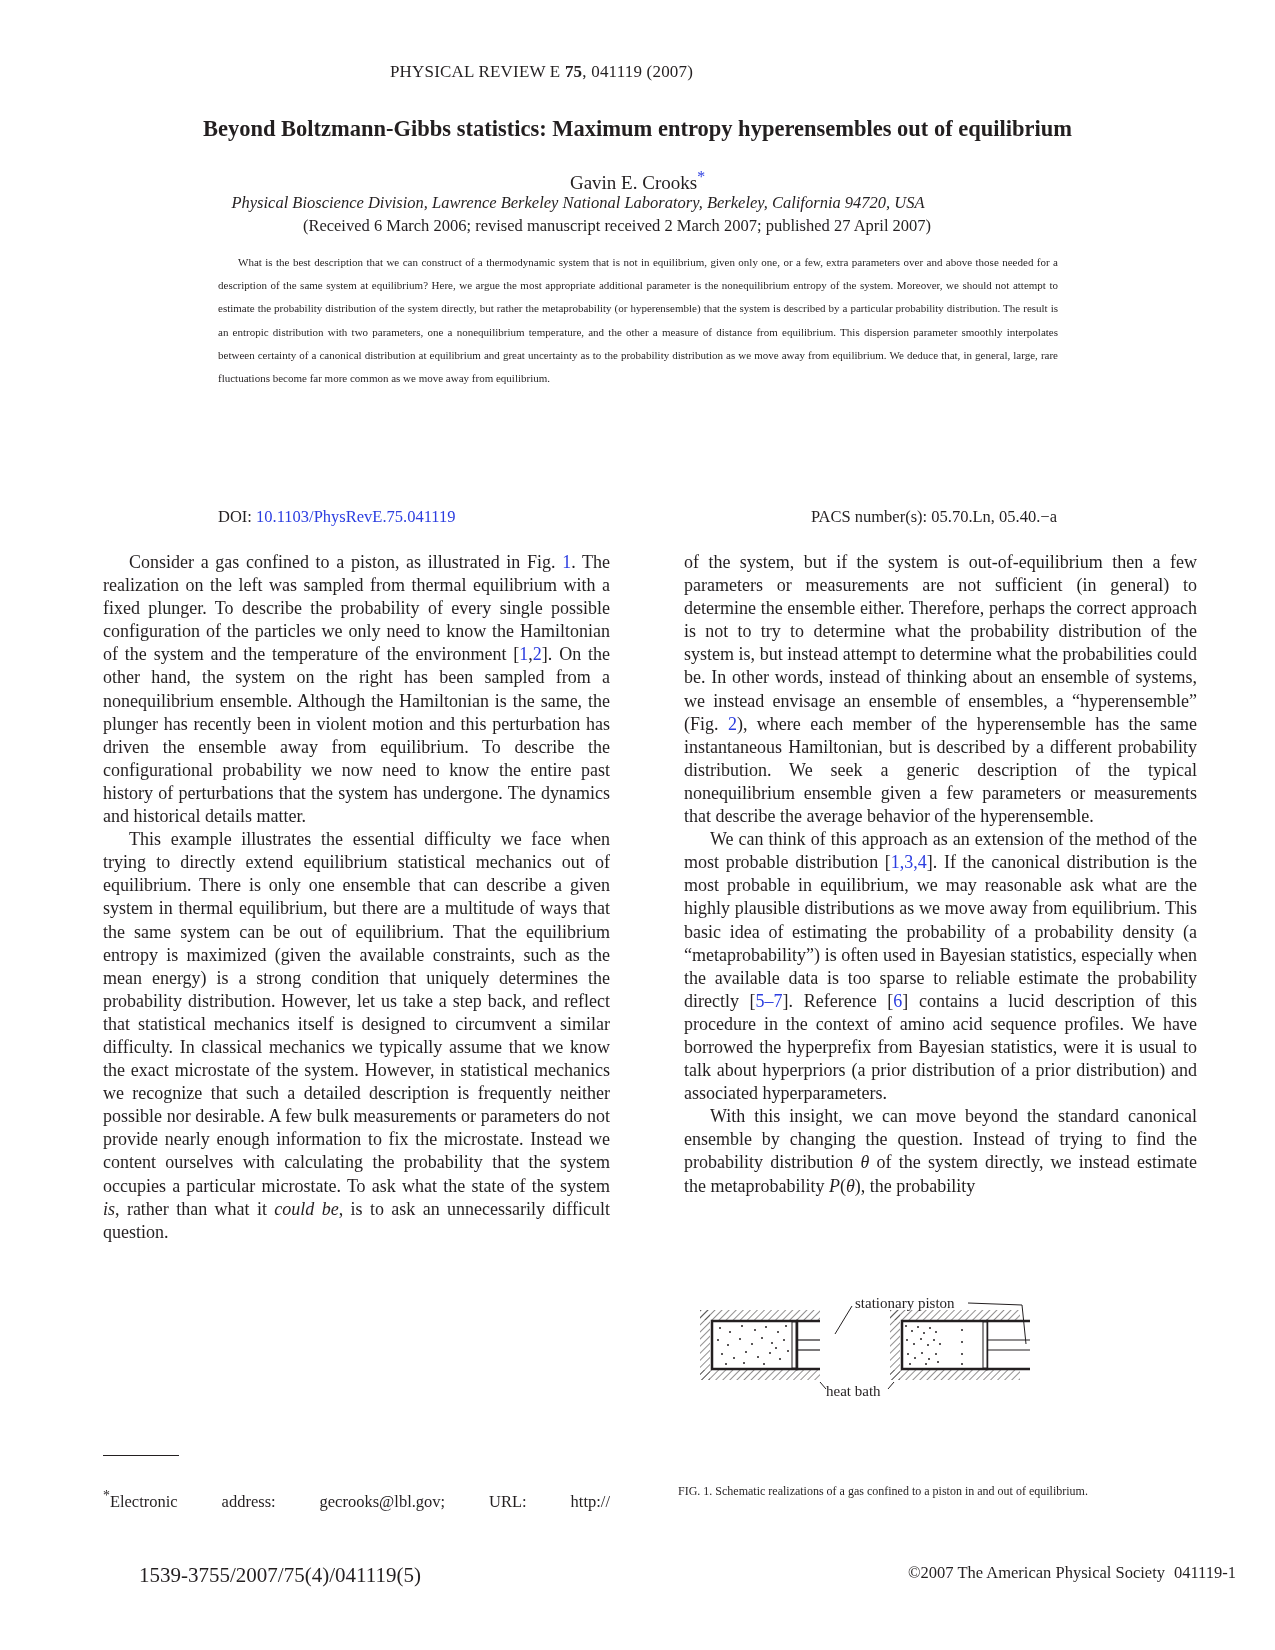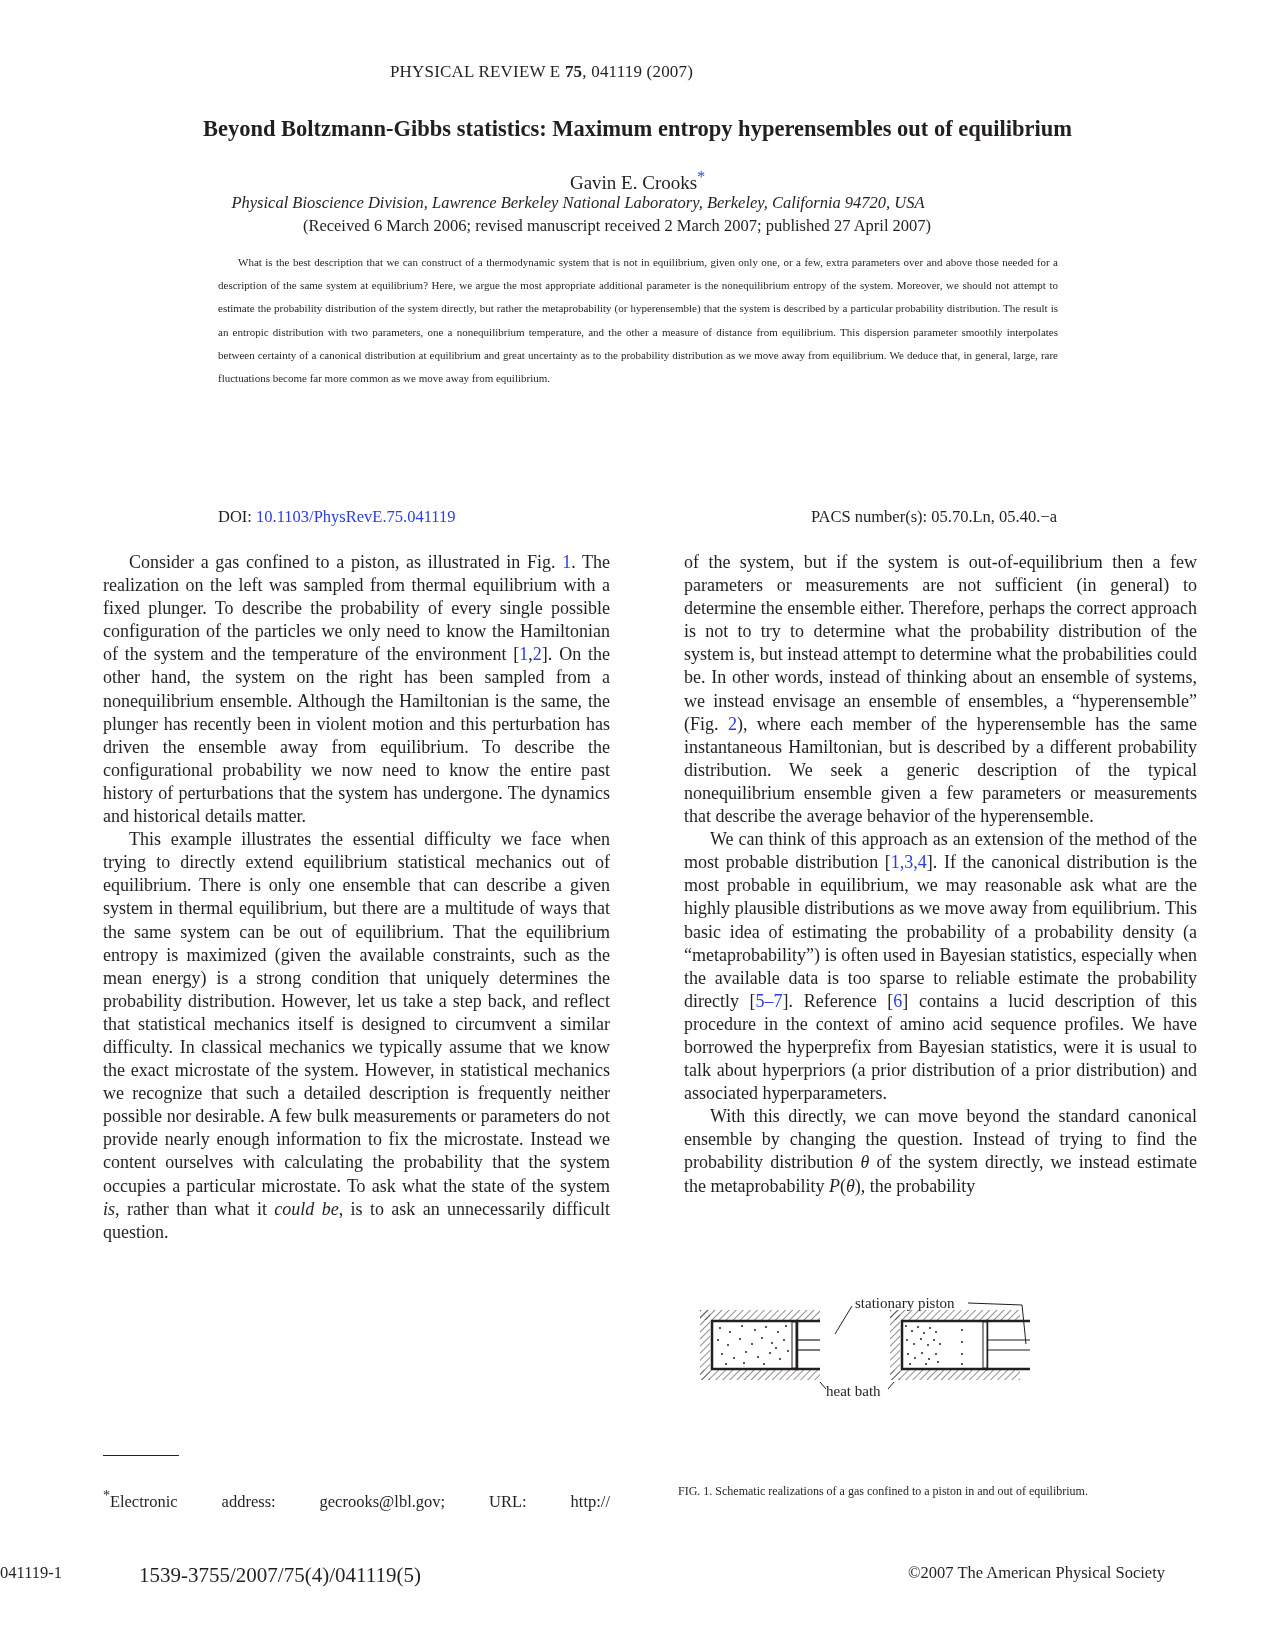--- a/index.html
+++ b/index.html
@@ -20,21 +20,21 @@
   .col { font-size: 18px; line-height: 23.1px; text-align: justify; hyphens: manual; }
   .col p { margin: 0; text-indent: 26px; }
   .col-left { top: 551px; left: 103px; width: 507px; }
   .col-right { top: 551px; left: 652px; width: 513px; margin-left: 32px; }
   .fn-rule { top: 1455px; left: 103px; width: 76px; border-top: 1.5px solid #231f20; }
   .footnote { top: 1484px; left: 103px; width: 507px; font-size: 16.5px; line-height: 23px; text-align: justify; text-align-last: justify; }
   .footnote .line2 { display:block; text-align-last:left; }
   .fig-label { font-size: 15px; }
   .caption { top: 1480px; left: 652px; width: 513px; font-size: 12px; line-height: 23px; text-align: justify; text-indent: 26px; }
   .footer-left { top: 1563px; left: 103px; font-size: 21px; margin-left: 36px; }
-  .footer-center { top: 1563px; left: 0; width: 1236px; text-align: left; font-size: 16.5px; }
+  .footer-center { top: 1563px; left: 0; width: 1236px; text-align: right; font-size: 16.5px; }
   .footer-right { top: 1563px; right: 110px; font-size: 16.5px; }
   i { font-style: italic; }
 </style>
 </head>
 <body>
 
 <div class="abs journal-header"><span>PHYSICAL REVIEW E</span> <b>75</b><span>, 041119 (2007)</span></div>
 
 <div class="abs title">Beyond Boltzmann-Gibbs statistics: Maximum entropy hyperensembles out of equilibrium</div>
 
@@ -49,21 +49,21 @@
 <div class="abs pacs">PACS number(s): 05.70.Ln, 05.40.−a</div>
 
 <div class="abs col col-left">
   <p><span>Consider a gas confined to a piston, as illustrated in Fig. </span><span class="link">1</span><span>. The realization on the left was sampled from thermal equilibrium with a fixed plunger. To describe the probability of every single possible configuration of the particles we only need to know the Hamiltonian of the system and the temperature of the environment [</span><span class="link">1</span><span>,</span><span class="link">2</span><span>]. On the other hand, the system on the right has been sampled from a nonequilibrium ensemble. Although the Hamiltonian is the same, the plunger has recently been in violent motion and this perturbation has driven the ensemble away from equilibrium. To describe the configurational probability we now need to know the entire past history of perturbations that the system has undergone. The dynamics and historical details matter.</span></p>
   <p><span>This example illustrates the essential difficulty we face when trying to directly extend equilibrium statistical mechanics out of equilibrium. There is only one ensemble that can describe a given system in thermal equilibrium, but there are a multitude of ways that the same system can be out of equilibrium. That the equilibrium entropy is maximized (given the available constraints, such as the mean energy) is a strong condition that uniquely determines the probability distribution. However, let us take a step back, and reflect that statistical mechanics itself is designed to circumvent a similar difficulty. In classical mechanics we typically assume that we know the exact microstate of the system. However, in statistical mechanics we recognize that such a detailed description is frequently neither possible nor desirable. A few bulk measurements or parameters do not provide nearly enough information to fix the microstate. Instead we content ourselves with calculating the probability that the system occupies a particular microstate. To ask what the state of the system </span><i>is</i><span>, rather than what it </span><i>could be</i><span>, is to ask an unnecessarily difficult question.</span></p>
 </div>
 
 <div class="abs col col-right">
   <p style="text-indent:0"><span>of the system, but if the system is out-of-equilibrium then a few parameters or measurements are not sufficient (in general) to determine the ensemble either. Therefore, perhaps the correct approach is not to try to determine what the probability distribution of the system is, but instead attempt to determine what the probabilities could be. In other words, instead of thinking about an ensemble of systems, we instead envisage an ensemble of ensembles, a “hyperensemble” (Fig. </span><span class="link">2</span><span>), where each member of the hyperensemble has the same instantaneous Hamiltonian, but is described by a different probability distribution. We seek a generic description of the typical nonequilibrium ensemble given a few parameters or measurements that describe the average behavior of the hyperensemble.</span></p>
   <p><span>We can think of this approach as an extension of the method of the most probable distribution [</span><span class="link">1,3,4</span><span>]. If the canonical distribution is the most probable in equilibrium, we may reasonable ask what are the highly plausible distributions as we move away from equilibrium. This basic idea of estimating the probability of a probability density (a “metaprobability”) is often used in Bayesian statistics, especially when the available data is too sparse to reliable estimate the probability directly [</span><span class="link">5–7</span><span>]. Reference [</span><span class="link">6</span><span>] contains a lucid description of this procedure in the context of amino acid sequence profiles. We have borrowed the hyperprefix from Bayesian statistics, were it is usual to talk about hyperpriors (a prior distribution of a prior distribution) and associated hyperparameters.</span></p>
-  <p><span>With this directly, we can move beyond the standard canonical ensemble by changing the question. Instead of trying to find the probability distribution </span><i>θ</i><span> of the system directly, we instead estimate the metaprobability </span><i>P</i><span>(</span><i>θ</i><span>), the probability</span></p>
+  <p><span>With this insight, we can move beyond the standard canonical ensemble by changing the question. Instead of trying to find the probability distribution </span><i>θ</i><span> of the system directly, we instead estimate the metaprobability </span><i>P</i><span>(</span><i>θ</i><span>), the probability</span></p>
 </div>
 
 <svg class="abs" style="top:1296px; left:700px;" width="360" height="140" viewBox="0 0 360 140">
   <defs>
     <pattern id="hatch" width="5" height="5" patternUnits="userSpaceOnUse" patternTransform="rotate(45)">
       <line x1="0" y1="0" x2="0" y2="5" stroke="#231f20" stroke-width="1"></line>
     </pattern>
   </defs>
   <g>
     <rect x="0" y="14" width="120" height="10" fill="url(#hatch)"></rect>

